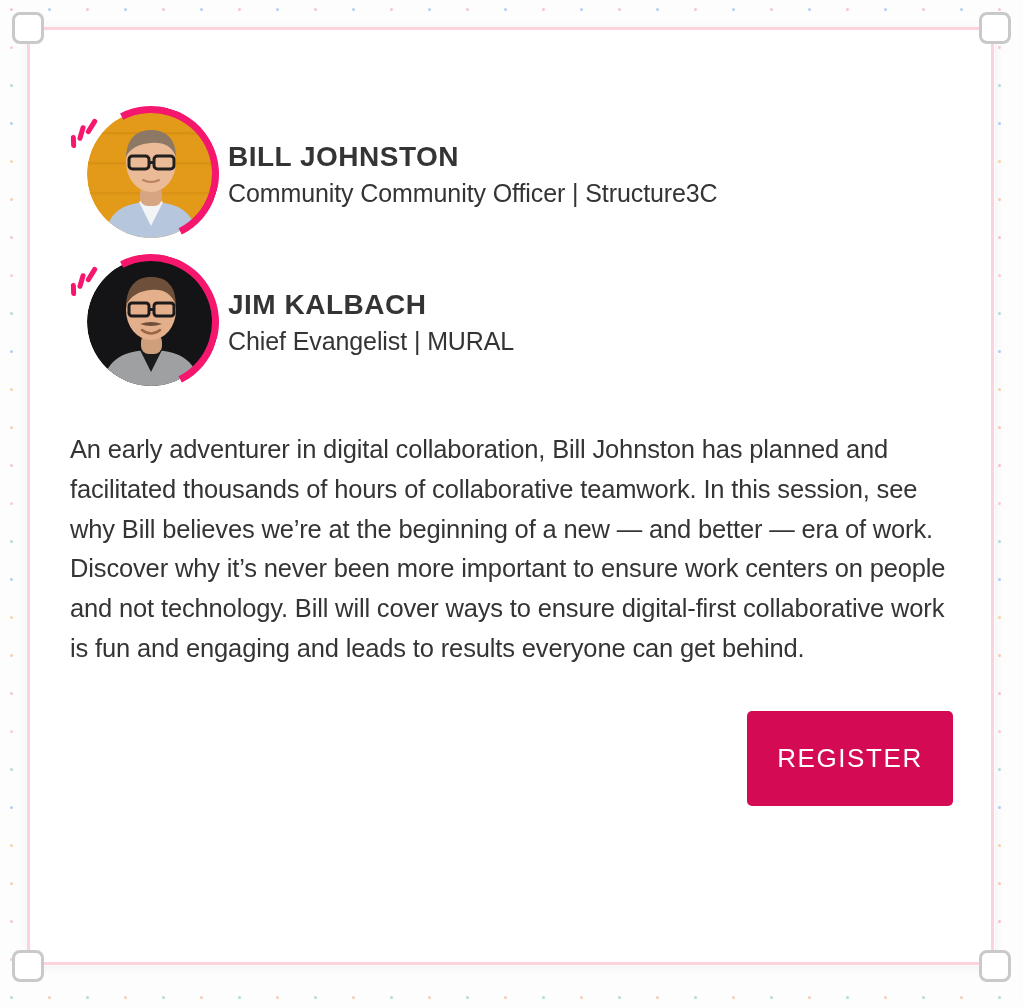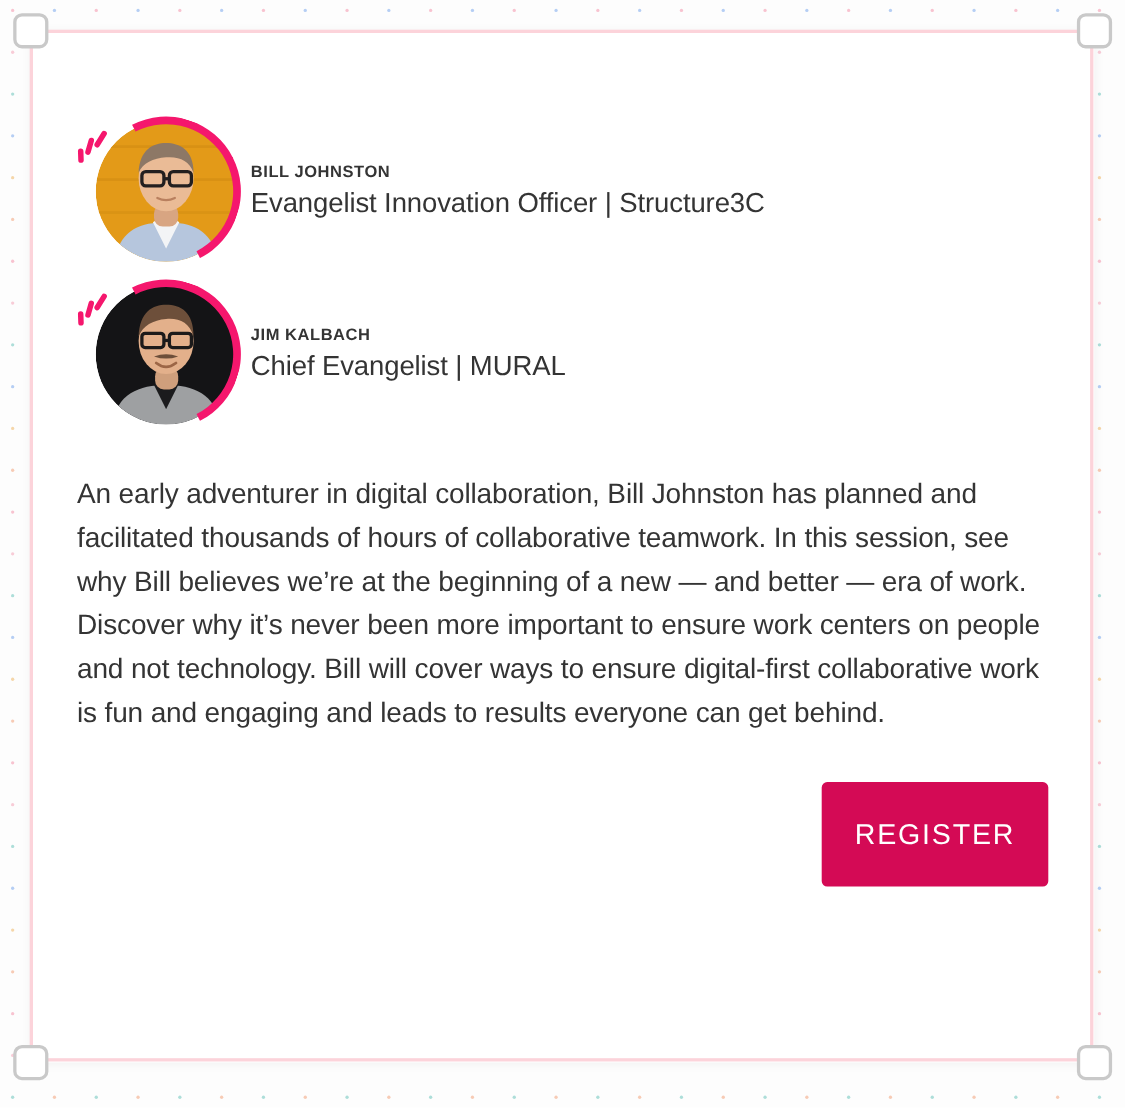--- a/index.html
+++ b/index.html
@@ -158,21 +158,21 @@
   }
   .sparkle i:nth-child(1) { width: 5px; height: 17px; left: 19px; top: 0px;  transform: rotate(32deg); }
   .sparkle i:nth-child(2) { width: 5px; height: 16px; left: 9px;  top: 7px;  transform: rotate(16deg); }
   .sparkle i:nth-child(3) { width: 5px; height: 13px; left: 1px;  top: 17px; transform: rotate(-2deg); }
 
   .speaker-text {
     padding-left: 8px;
   }
   .speaker-name {
     color: #343434;
-    font-size: 15px;
+    font-size: 28px;
     font-weight: bold;
     letter-spacing: 0.5px;
     margin: 0 0 6px 0;
   }
   .speaker-role {
     color: #343434;
     font-size: 25px;
     font-weight: 400;
     letter-spacing: -0.1px;
     margin: 0;
@@ -989,21 +989,21 @@
               </div>
               <div class="avatar-ring"></div>
               <div class="sparkle">
                 <i></i>
                   <i></i>
                   <i></i>
               </div>
             </div>
             <div class="speaker-text">
               <p class="speaker-name">BILL JOHNSTON</p>
-              <p class="speaker-role">Evangelist Innovation Officer | Structure3C</p>
+              <p class="speaker-role">Community Community Officer | Structure3C</p>
             </div>
           </div>
 
           <div class="speaker">
             <div class="avatar-block">
               <div class="avatar">
                 <svg class="avatar-photo" viewBox="0 0 128 128">
                   <defs>
                     <clipPath id="clipB">
                         <circle cx="64" cy="64" r="64"></circle>

